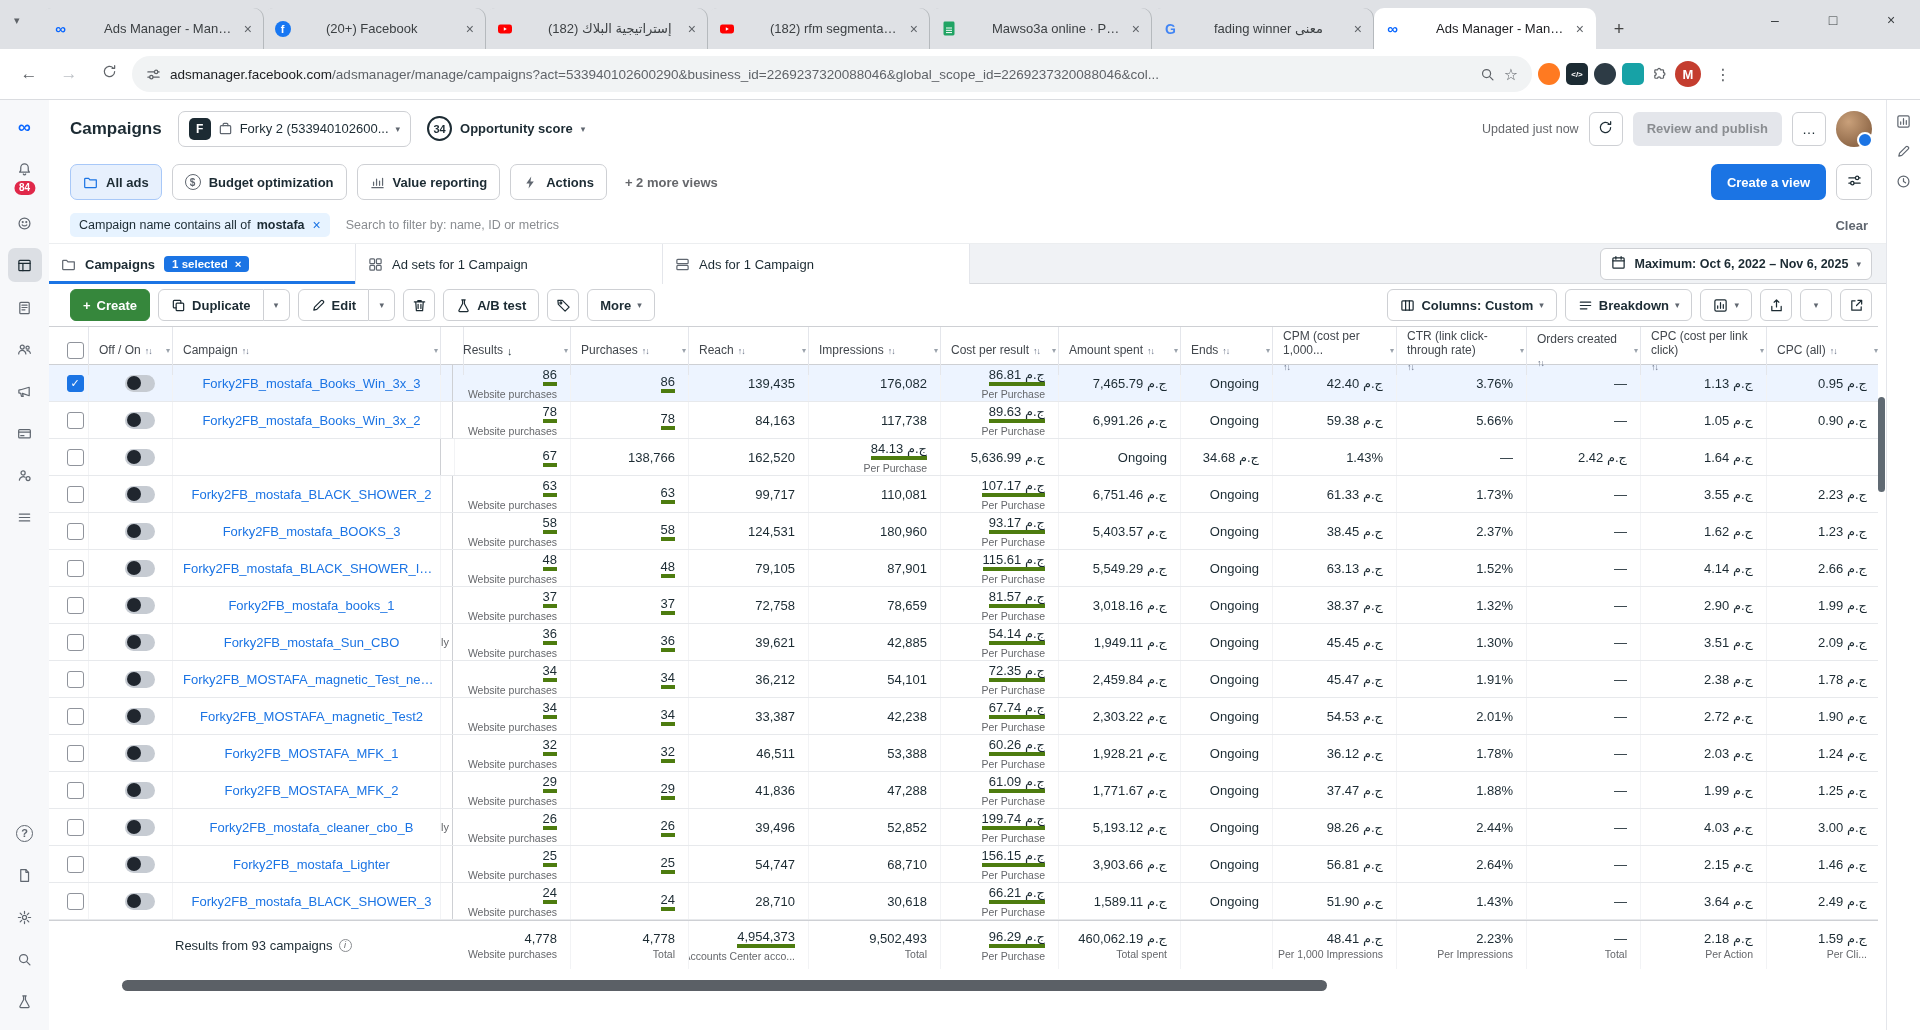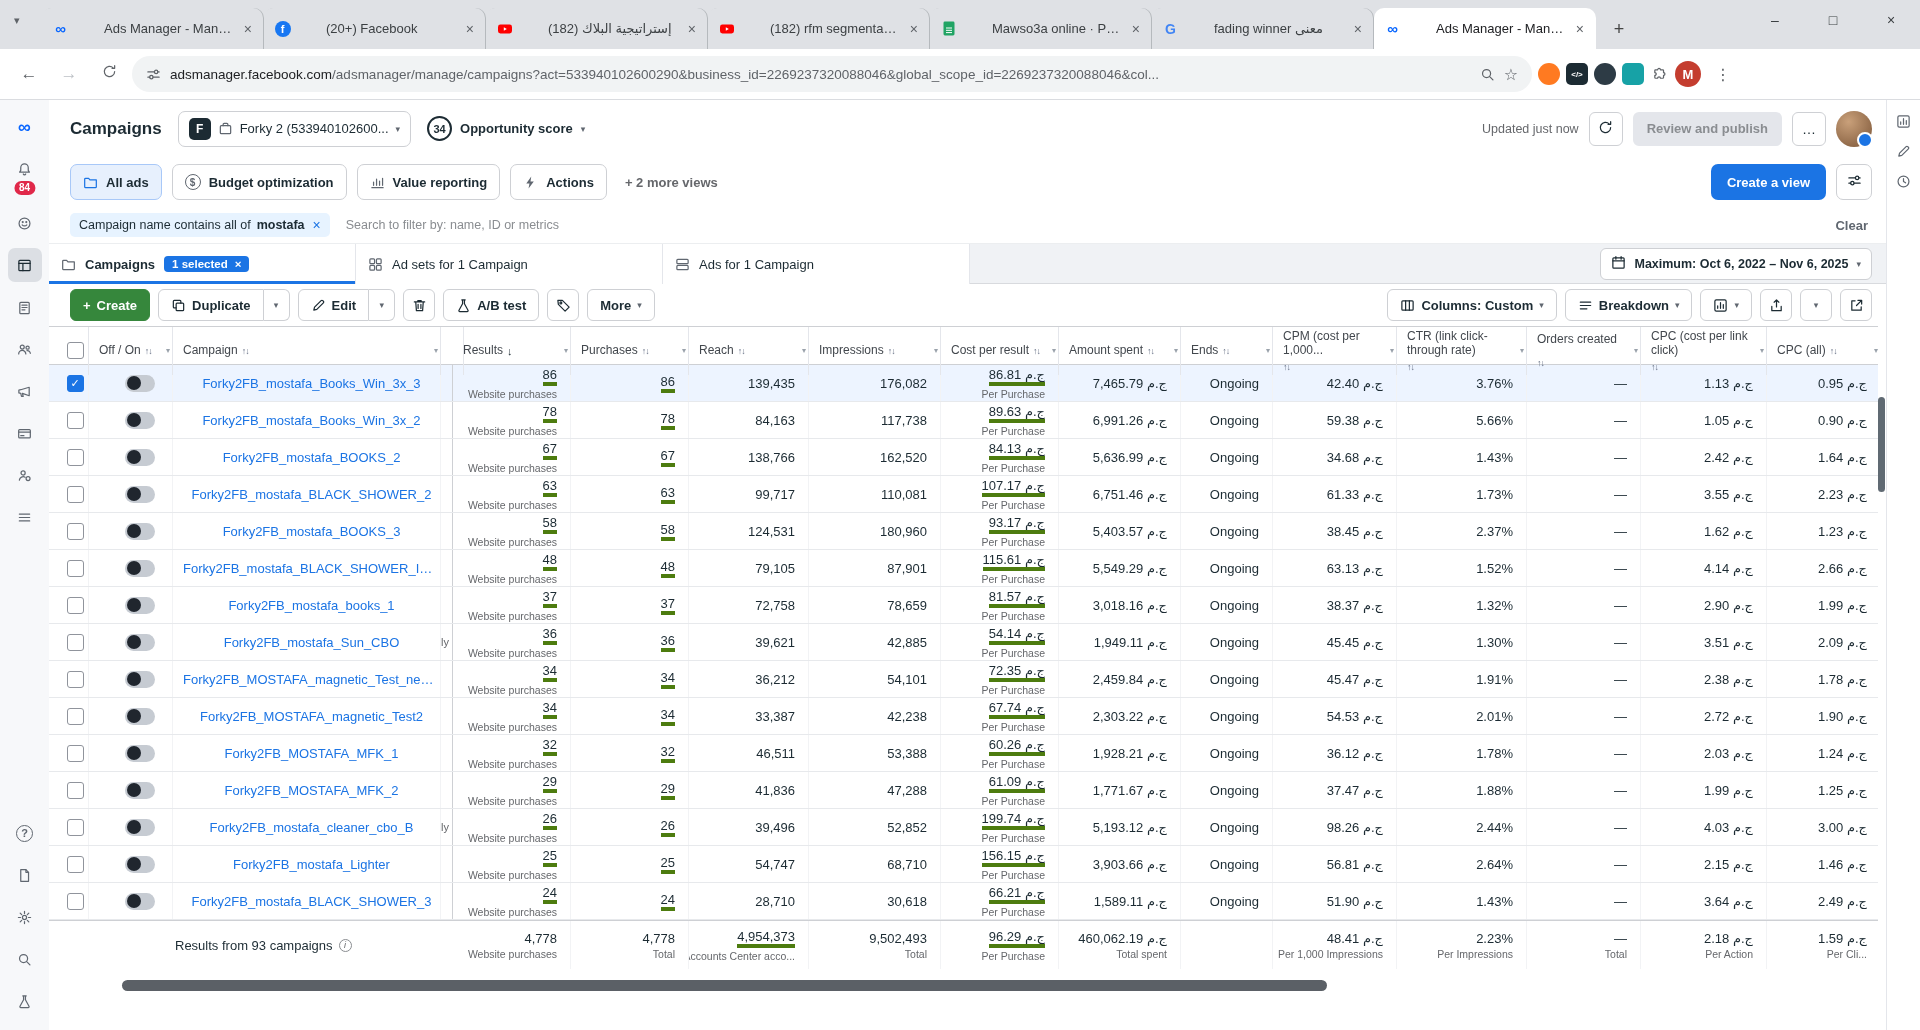--- a/index.html
+++ b/index.html
@@ -781,23 +781,20 @@
           </div>
           <div class="trow">
             <div class="cell c-check">
               <span class="cb"></span>
             </div>
             <div class="cell c-toggle">
               <span class="toggle">
                 <span class="knob"></span>
               </span>
             </div>
-            <div class="cell c-name">
-              <span class="cname">Forky2FB_mostafa_BOOKS_2</span>
-            </div>
             <div class="cell c-attr"></div>
             <div class="cell num c-results">
               <span class="uline">67</span>
               <div class="sub">Website purchases</div>
             </div>
             <div class="cell num c-purchases">
               <span class="uline">67</span>
             </div>
             <div class="cell num c-reach">
               <span>138,766</span>

